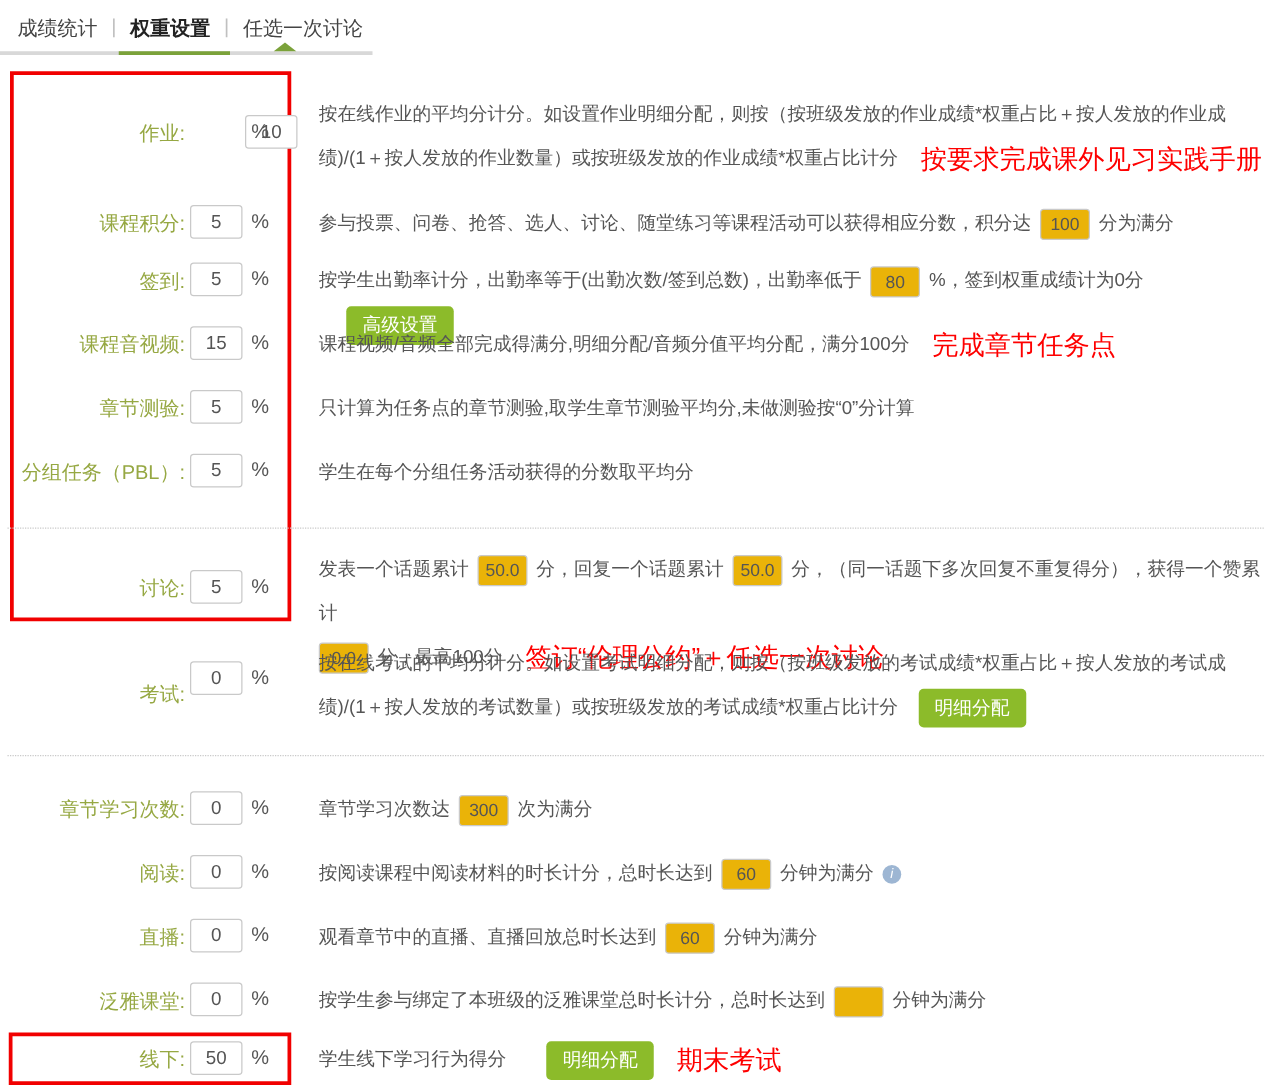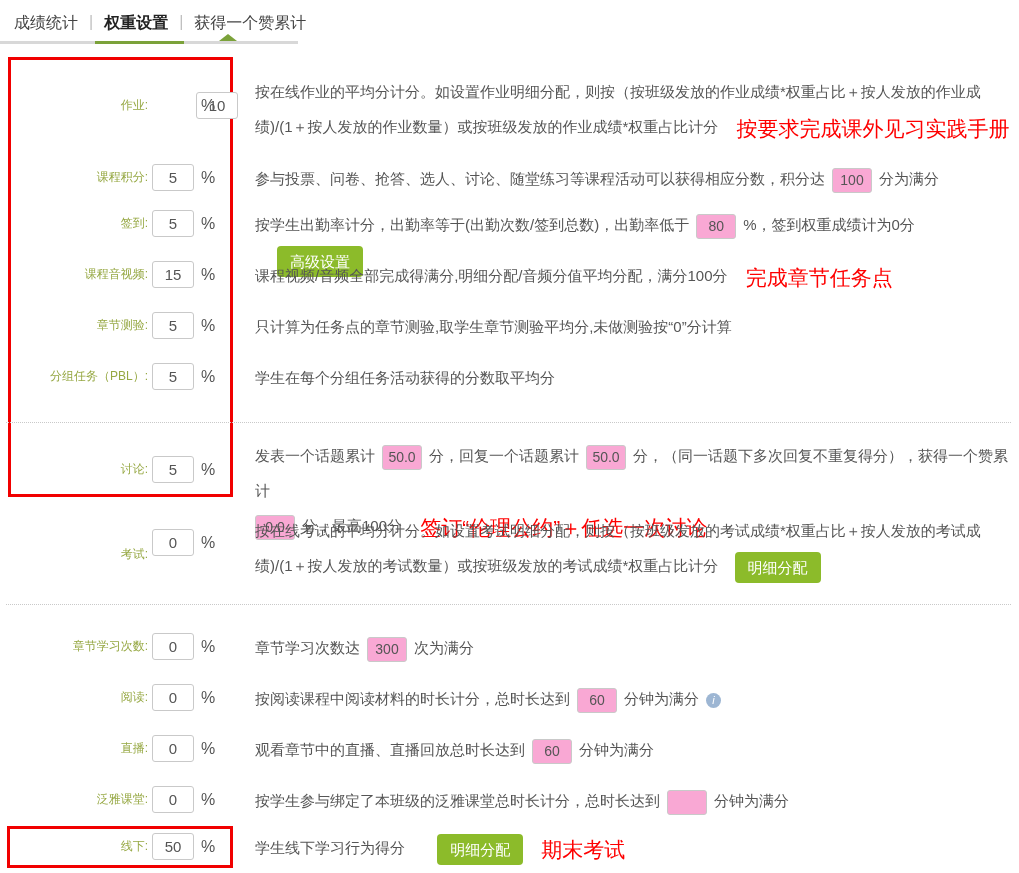--- a/index.html
+++ b/index.html
@@ -11,47 +11,47 @@
   .tab{white-space:nowrap;cursor:pointer;}
   .tab.active{font-weight:bold;color:#222;}
   .tab-sep{color:#c0c0c0;margin:0 11px;}
   .tab-line{position:absolute;left:0;top:41px;width:298px;height:3px;background:#d8d8d8;}
   .tab-line-active{position:absolute;left:95px;top:0;width:89px;height:3px;background:#7ba23a;}
   .tab-caret{position:absolute;left:124px;top:-7px;width:0;height:0;
              border-left:9px solid transparent;border-right:9px solid transparent;
              border-bottom:7px solid #7ba23a;}
 
   
-  .lbl{position:absolute;left:0;width:148px;text-align:right;color:#96a843;font-size:12px;white-space:nowrap;}
+  .lbl{position:absolute;left:0;width:148px;text-align:right;color:#96a843;font-size:16px;white-space:nowrap;}
   .vinput{position:absolute;left:152px;width:40px;height:25px;border:1px solid #c9c9c9;border-radius:3px;
           text-align:center;font-size:15px;color:#555;background:#fff;padding:0;}
   .pct{position:absolute;left:201px;font-size:16px;color:#555;}
   .desc{position:absolute;left:255px;width:762px;font-size:15px;color:#555;line-height:35px;}
   .mini{display:inline-block;width:38px;height:23px;border:1px solid #c9c9c9;border-radius:3px;
-        text-align:center;font-size:14px;color:#555;margin:0 7px;vertical-align:middle;background:#f9a8d4;padding:0;}
+        text-align:center;font-size:14px;color:#555;margin:0 7px;vertical-align:middle;background:#eab308;padding:0;}
   .btn{display:inline-block;background:#8cbb2a;color:#fff;font-size:15px;line-height:1;
        padding:8px 13px;border-radius:4px;border:none;margin-left:12px;vertical-align:middle;cursor:pointer;
        font-family:"Liberation Sans","DejaVu Sans",sans-serif;}
   .red-note{color:#fe0000;font-size:21px;margin-left:14px;vertical-align:middle;white-space:nowrap;}
   .red-box{position:absolute;border:3px solid #f10000;box-sizing:border-box;pointer-events:none;}
   .dotted{position:absolute;left:6px;width:1005px;border-top:1px dotted #c9c9c9;height:0;}
   .info-icon{display:inline-block;width:15px;height:15px;border-radius:50%;background:#9db6d3;color:#fff;
              font-size:11px;line-height:15px;text-align:center;font-style:italic;margin-left:7px;vertical-align:middle;}
 </style>
 </head>
 <body>
 
 <div class="page">
 
   <div class="tabs">
     <span class="tab">成绩统计</span>
     <span class="tab-sep">|</span>
     <span class="tab active">权重设置</span>
     <span class="tab-sep">|</span>
-    <span class="tab">获得一个赞累计</span>
+    <span class="tab">任选一次讨论</span>
   </div>
   <div class="tab-line">
     <div class="tab-line-active">
       <div class="tab-caret"></div>
     </div>
   </div>
 
   <div class="red-box" style="left:8px;top:57px;width:225px;height:440px"></div>
   <div class="red-box" style="left:7px;top:826px;width:226px;height:42px"></div>
 

